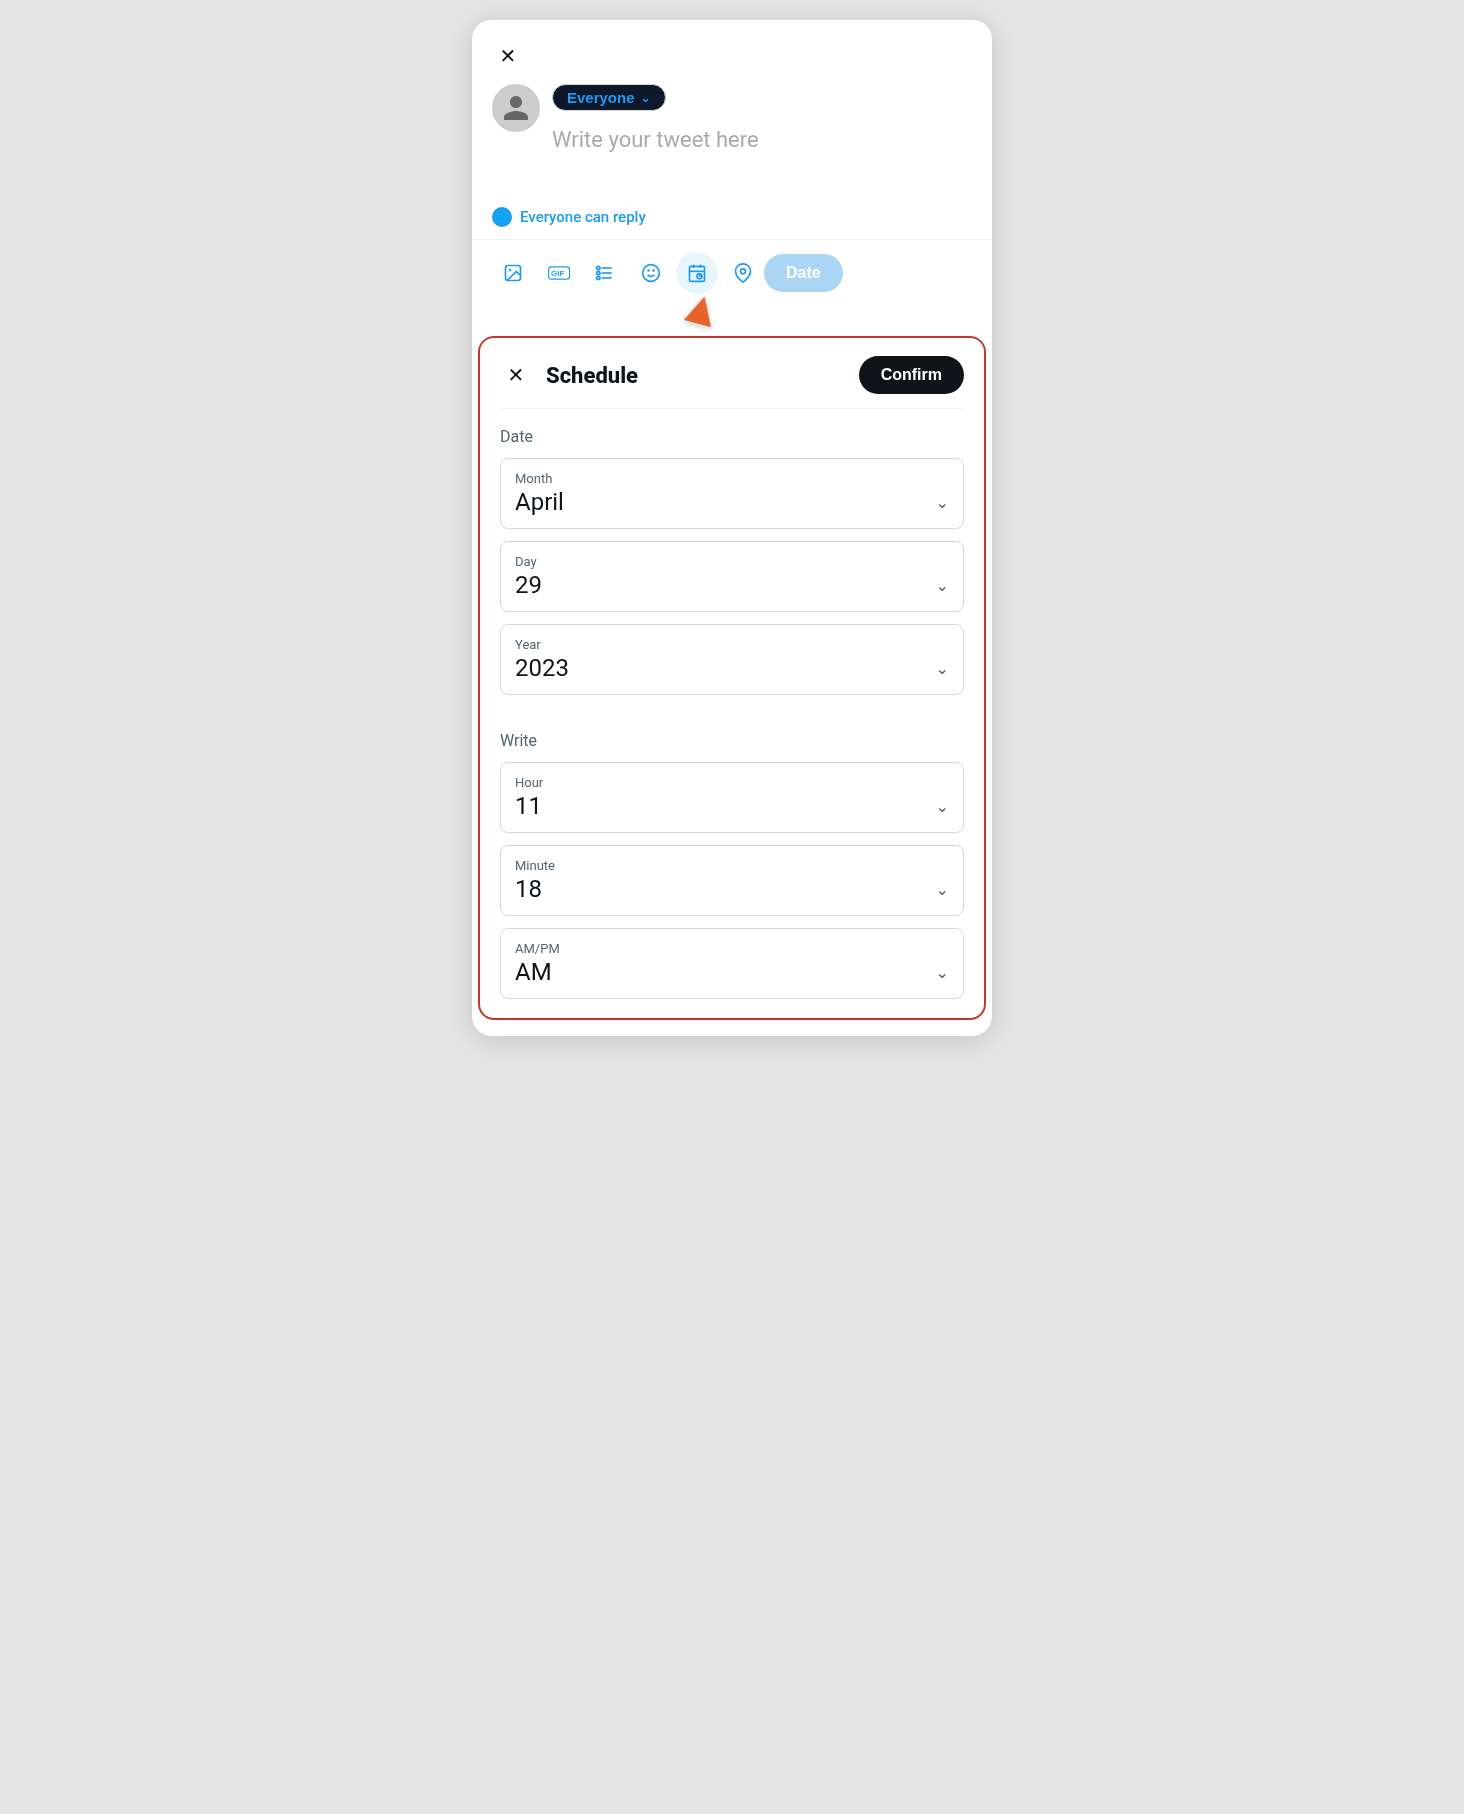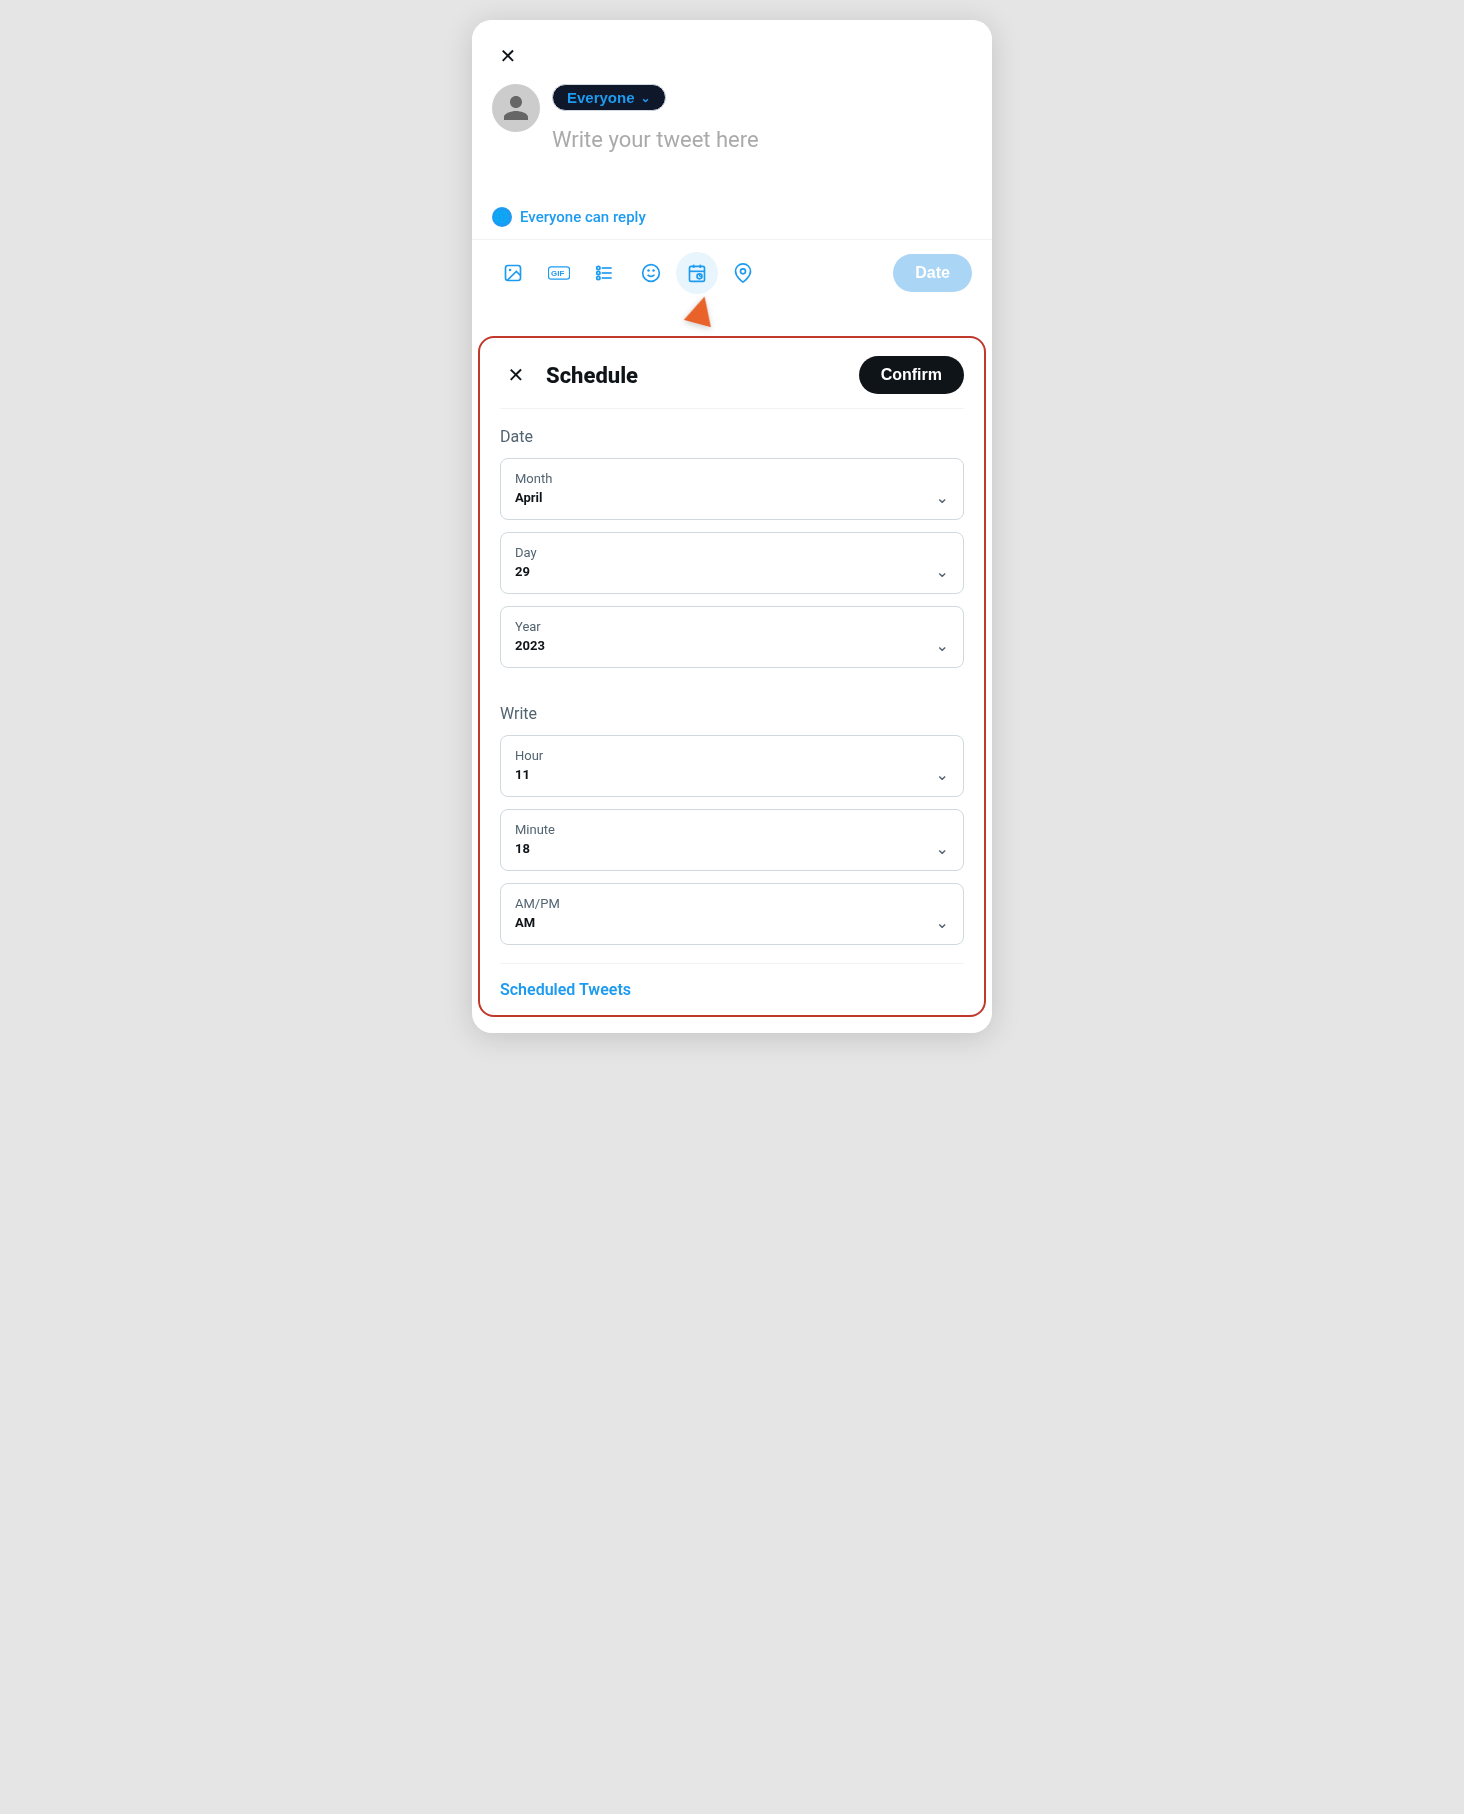--- a/index.html
+++ b/index.html
@@ -107,21 +107,21 @@
       font-size: 12px;
     }
     .divider {
       height: 1px;
       background: #eff3f4;
       margin: 0 -20px;
     }
     .toolbar {
       display: flex;
       align-items: center;
-      justify-content: space-between;
+      justify-content: flex-start;
       padding: 12px 0;
     }
     .toolbar-icons {
       display: flex;
       align-items: center;
       gap: 4px;
     }
     .toolbar-icon-btn {
       width: 42px;
       height: 42px;
@@ -274,23 +274,23 @@
     .dropdown-label {
       font-size: 13px;
       color: #536471;
     }
     .dropdown-value-row {
       display: flex;
       align-items: center;
       justify-content: space-between;
     }
     .dropdown-value {
-      font-size: 13px;
+      font-size: 24px;
       color: #0f1419;
-      font-weight: 700;
+      font-weight: 400;
     }
     .dropdown-chevron {
       font-size: 16px;
       color: #536471;
     }
     .timezone-section {
       padding-bottom: 18px;
     }
     .timezone-label {
       font-size: 15px;
@@ -474,17 +474,16 @@
             <span class="dropdown-chevron">⌄</span>
           </div>
         </div>
 
       </div>
     </div>
 
 
     <div class="schedule-footer-divider"></div>
 
-    <div class="scheduled-tweets-link">Scheduled Tweets</div>
 
   </div>
 
 </div>
 
 </body></html>

